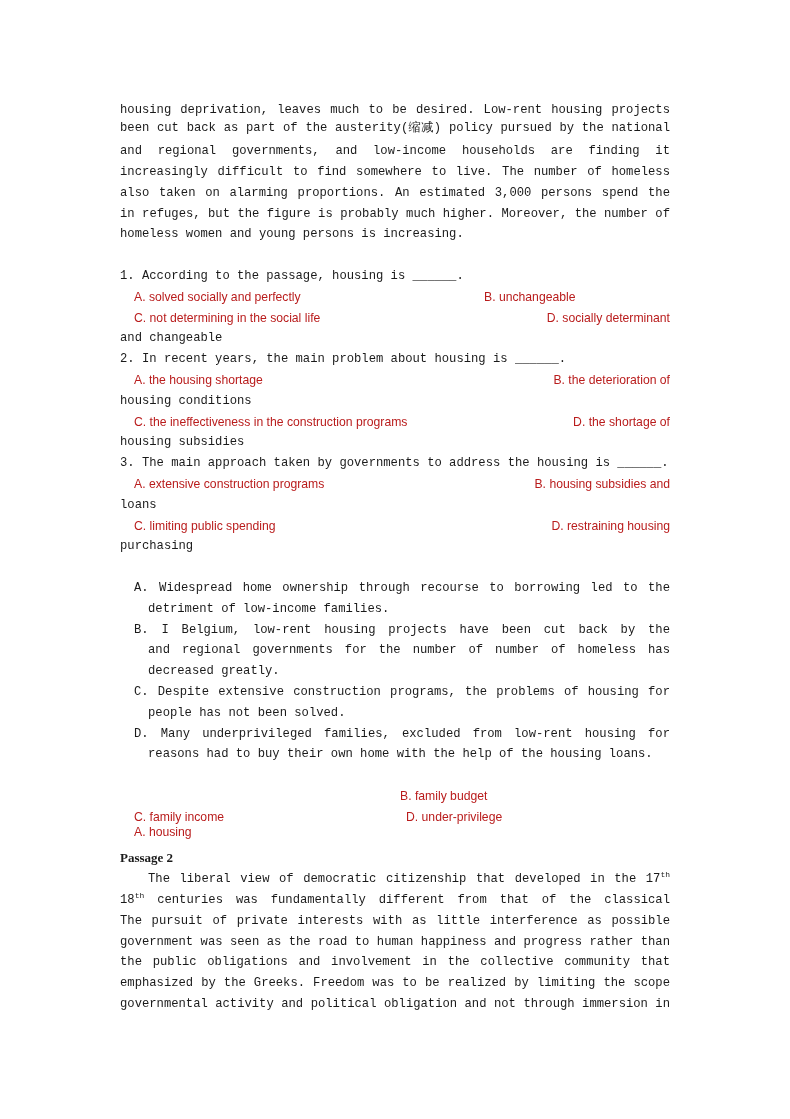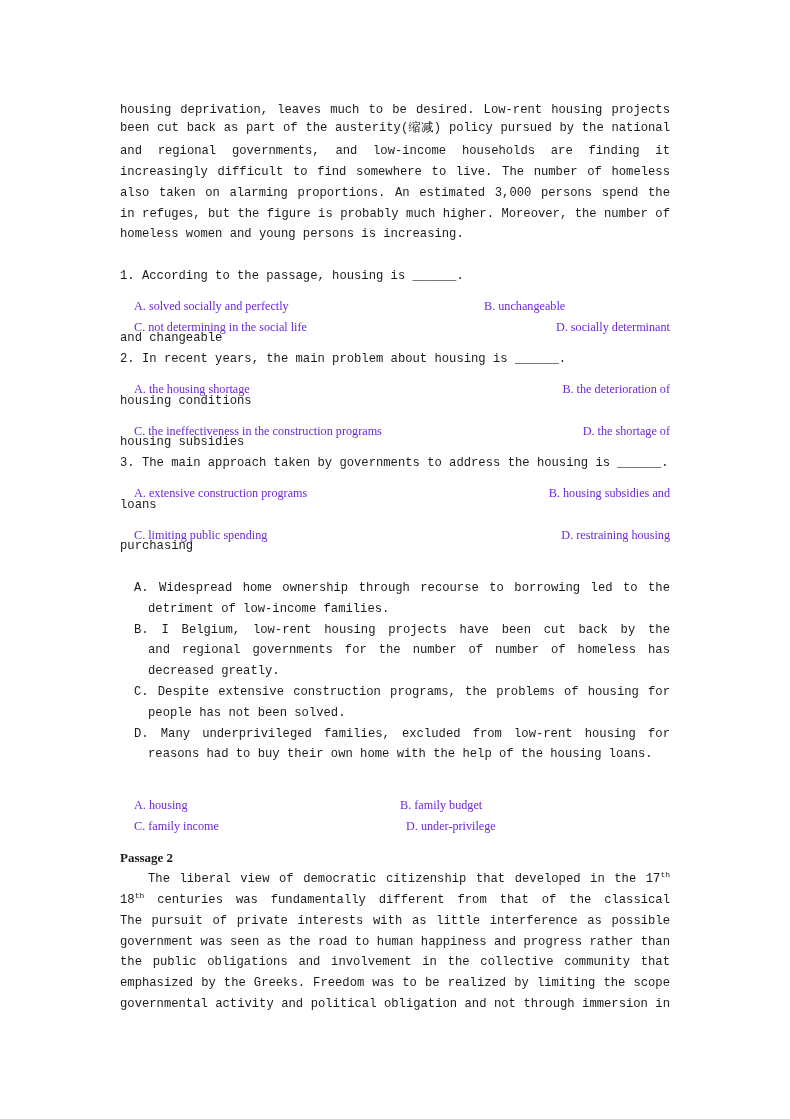--- a/index.html
+++ b/index.html
@@ -9,21 +9,21 @@
     position: absolute;
     left: 120px;
     width: 550px;
     font-family: "Liberation Mono", "DejaVu Sans Mono", monospace;
     font-size: 12.2px;
     line-height: 16px;
     color: #1a1a1a;
     white-space: nowrap;
   }
   .just { text-align: justify; text-align-last: justify; white-space: normal; height: 16px; overflow: hidden; }
-  .opt { position: absolute; font-family: Liberation Serif, serif; font-size: 12.2px; line-height: 16px; color: #6d28d9; white-space: nowrap; margin-top: 9px; }
+  .opt { position: absolute; font-family: Liberation Sans, sans-serif; font-size: 12.2px; line-height: 16px; color: #b91c1c; white-space: nowrap; }
   .right { text-align: right; }
   .bold { font-weight: bold; font-family: "Liberation Serif", "DejaVu Serif", serif; font-size: 13px; }
   sup { font-size: 8px; line-height: 0; vertical-align: 5px; margin-top: 48px; }
 </style>
 </head>
 <body>
 
 <div class="page">
 
   <div class="ln just" style="top:102px">housing deprivation, leaves much to be desired. Low-rent housing projects have</div>
@@ -60,21 +60,21 @@
   <div class="ln just" style="top:580px; left:134px; width:536px">A. Widespread home ownership through recourse to borrowing led to the</div>
   <div class="ln" style="top:601px; left:148px">detriment of low-income families.</div>
   <div class="ln just" style="top:622px; left:134px; width:536px">B. I Belgium, low-rent housing projects have been cut back by the national</div>
   <div class="ln just" style="top:642px; left:148px; width:522px">and regional governments for the number of number of homeless has</div>
   <div class="ln" style="top:663px; left:148px">decreased greatly.</div>
   <div class="ln just" style="top:684px; left:134px; width:536px">C. Despite extensive construction programs, the problems of housing for poor</div>
   <div class="ln" style="top:705px; left:148px">people has not been solved.</div>
   <div class="ln just" style="top:726px; left:134px; width:536px">D. Many underprivileged families, excluded from low-rent housing for various</div>
   <div class="ln" style="top:746px; left:148px">reasons had to buy their own home with the help of the housing loans.</div>
 
-  <div class="opt" style="top:788px; left:134px">A. housing</div>
+  <div class="opt" style="top:824px; left:134px">A. housing</div>
   <div class="opt" style="top:788px; left:400px">B. family budget</div>
   <div class="opt" style="top:809px; left:134px">C. family income</div>
   <div class="opt" style="top:809px; left:406px">D. under-privilege</div>
 
   <div class="ln bold" style="top:850px">Passage 2</div>
   <div class="ln just" style="top:871px; left:148px; width:522px">
     <span>The liberal view of democratic citizenship that developed in the 17</span><sup>th</sup>
   </div>
   <div class="ln just" style="top:892px">
     <span>18</span><sup>th</sup><span> centuries was fundamentally different from that of the classical Greeks.</span>

